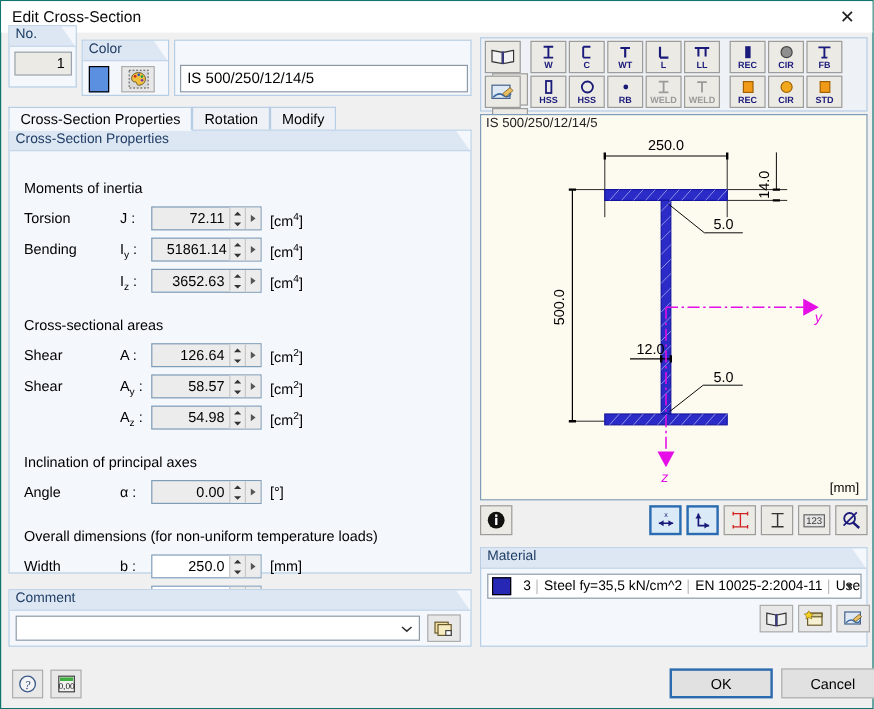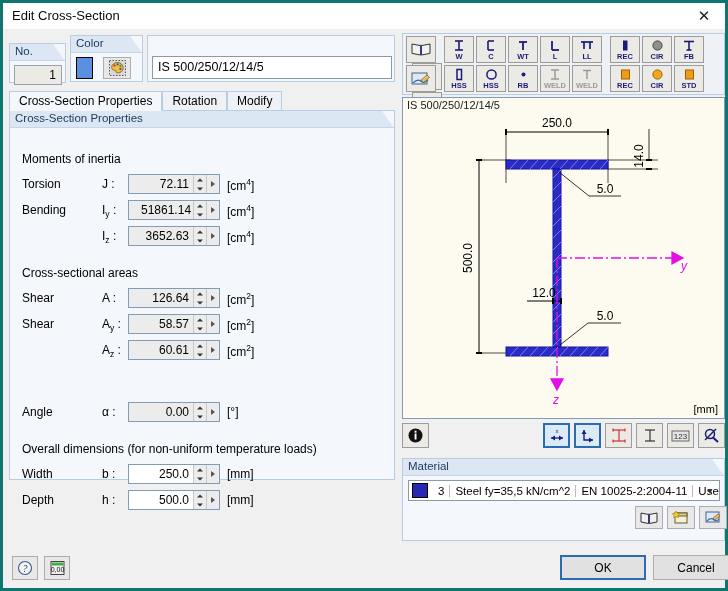--- a/index.html
+++ b/index.html
@@ -7,21 +7,21 @@
   body {
     width:728px; height:591px;
     font-family:"Liberation Sans", sans-serif;
     font-size:12px; color:#000;
     background:#f0f0f0;
     overflow:hidden;
   }
   .window {
     position:absolute; inset:0;
     background:#f0f0f0;
-    border:3px solid #0f766e;
+    border:1px solid #0f766e;
   }
   
   .titlebar {
     height:26px; background:#ffffff;
     display:flex; align-items:center;
     padding:0 0 0 9px;
     border-bottom:1px solid #ffffff;
   }
   .title-text { font-size:13px; color:#0a0a0a; flex:1; }
   .close-btn {
@@ -38,21 +38,21 @@
     padding:1px 0 0 5px;
     border-bottom:1px solid #c3d6ea;
     position:relative; overflow:hidden;
   }
   .grp-hd::after{
     content:""; position:absolute; right:0; top:0;
     border-top:17px solid #f4f7fb; border-left:12px solid transparent;
   }
 
   
-  #pnl-no   { left:6px;   top:40px; width:57px;  height:40px; }
+  #pnl-no   { left:6px;   top:20px; width:57px;  height:52px; }
   #pnl-col  { left:67px;  top:32px; width:73px;  height:47px; }
   #pnl-desc { left:144px; top:32px; width:248px; height:47px; }
 
   .num-field {
     position:absolute; left:4px; top:21px; width:48px; height:20px;
     background:#eceae4; border:1px solid #9aa3ad;
     text-align:right; padding:2px 5px 0 0; font-size:12px;
   }
   .color-swatch {
     position:absolute; left:5px; top:21px; width:17px; height:22px;
@@ -312,28 +312,29 @@
           <div class="val">58.57</div>
           <div class="updown">
             <i class="up"></i>
             <i class="dn"></i>
           </div>
           <div class="more"></div>
         </div>
         <div class="unit" style="left: 217px; top: 189px;">[cm<sup>2</sup>]</div>
         <div class="sym" style="left: 92px; top: 215px;">A<sub>z</sub> :</div>
         <div class="spin" style="left: 118px; top: 212px; width: 92px;">
-          <div class="val">60.61</div>
+          <div class="val">54.98</div>
           <div class="updown">
             <i class="up"></i>
             <i class="dn"></i>
           </div>
           <div class="more"></div>
         </div>
         <div class="unit" style="left: 217px; top: 215px;">[cm<sup>2</sup>]</div>
+        <div class="sub-lbl" style="left: 12px; top: 252px;">Inclination of principal axes</div>
         <div class="row-lbl" style="left: 12px; top: 277px;">Angle</div>
         <div class="sym" style="left: 92px; top: 277px;">α :</div>
         <div class="spin" style="left: 118px; top: 274px; width: 92px;">
           <div class="val">0.00</div>
           <div class="updown">
             <i class="up"></i>
             <i class="dn"></i>
           </div>
           <div class="more"></div>
         </div>
@@ -357,20 +358,36 @@
           <div class="updown">
             <i class="up"></i>
             <i class="dn"></i>
           </div>
           <div class="more"></div>
         </div>
         <div class="unit" style="left: 217px; top: 365px;">[mm]</div>
       </div>
   </div>
 
+  <div class="grp" id="pnl-comment">
+    <div class="grp-hd">Comment</div>
+    <div class="cmt-input">
+      <span style="flex:1;padding-left:4px;"></span>
+      <svg width="12" height="8" viewBox="0 0 12 8">
+          <path d="M2 2.5 L6 6 L10 2.5" fill="none" stroke="#333" stroke-width="1.3"></path>
+        </svg>
+    </div>
+    <div class="cmt-btn">
+      <svg width="18" height="16" viewBox="0 0 18 16">
+        <rect x="1.5" y="2.5" width="11" height="9" fill="#f0e0a8" stroke="#6a5a2a"></rect>
+        <rect x="4" y="4.5" width="11" height="9" fill="#f5ecc2" stroke="#6a5a2a"></rect>
+        <rect x="10.5" y="9.5" width="4.5" height="4" fill="#fff" stroke="#444"></rect>
+      </svg>
+    </div>
+  </div>
 
   <div id="pnl-tools">
     <div class="tb-row r1" id="tb-row1">
         <div class="tbtn">
           <span>
             <svg width="20" height="15" viewBox="0 0 20 15">
               <path d="M1 2 L9.5 3.6 L9.5 13 L1 11.4 z" fill="#f2f2f2" stroke="#333"></path>
               <path d="M19 2 L10.5 3.6 L10.5 13 L19 11.4 z" fill="#f2f2f2" stroke="#333"></path>
               <rect x="9.2" y="2.8" width="1.6" height="10.4" fill="#3a3a8a"></rect>
             </svg>

